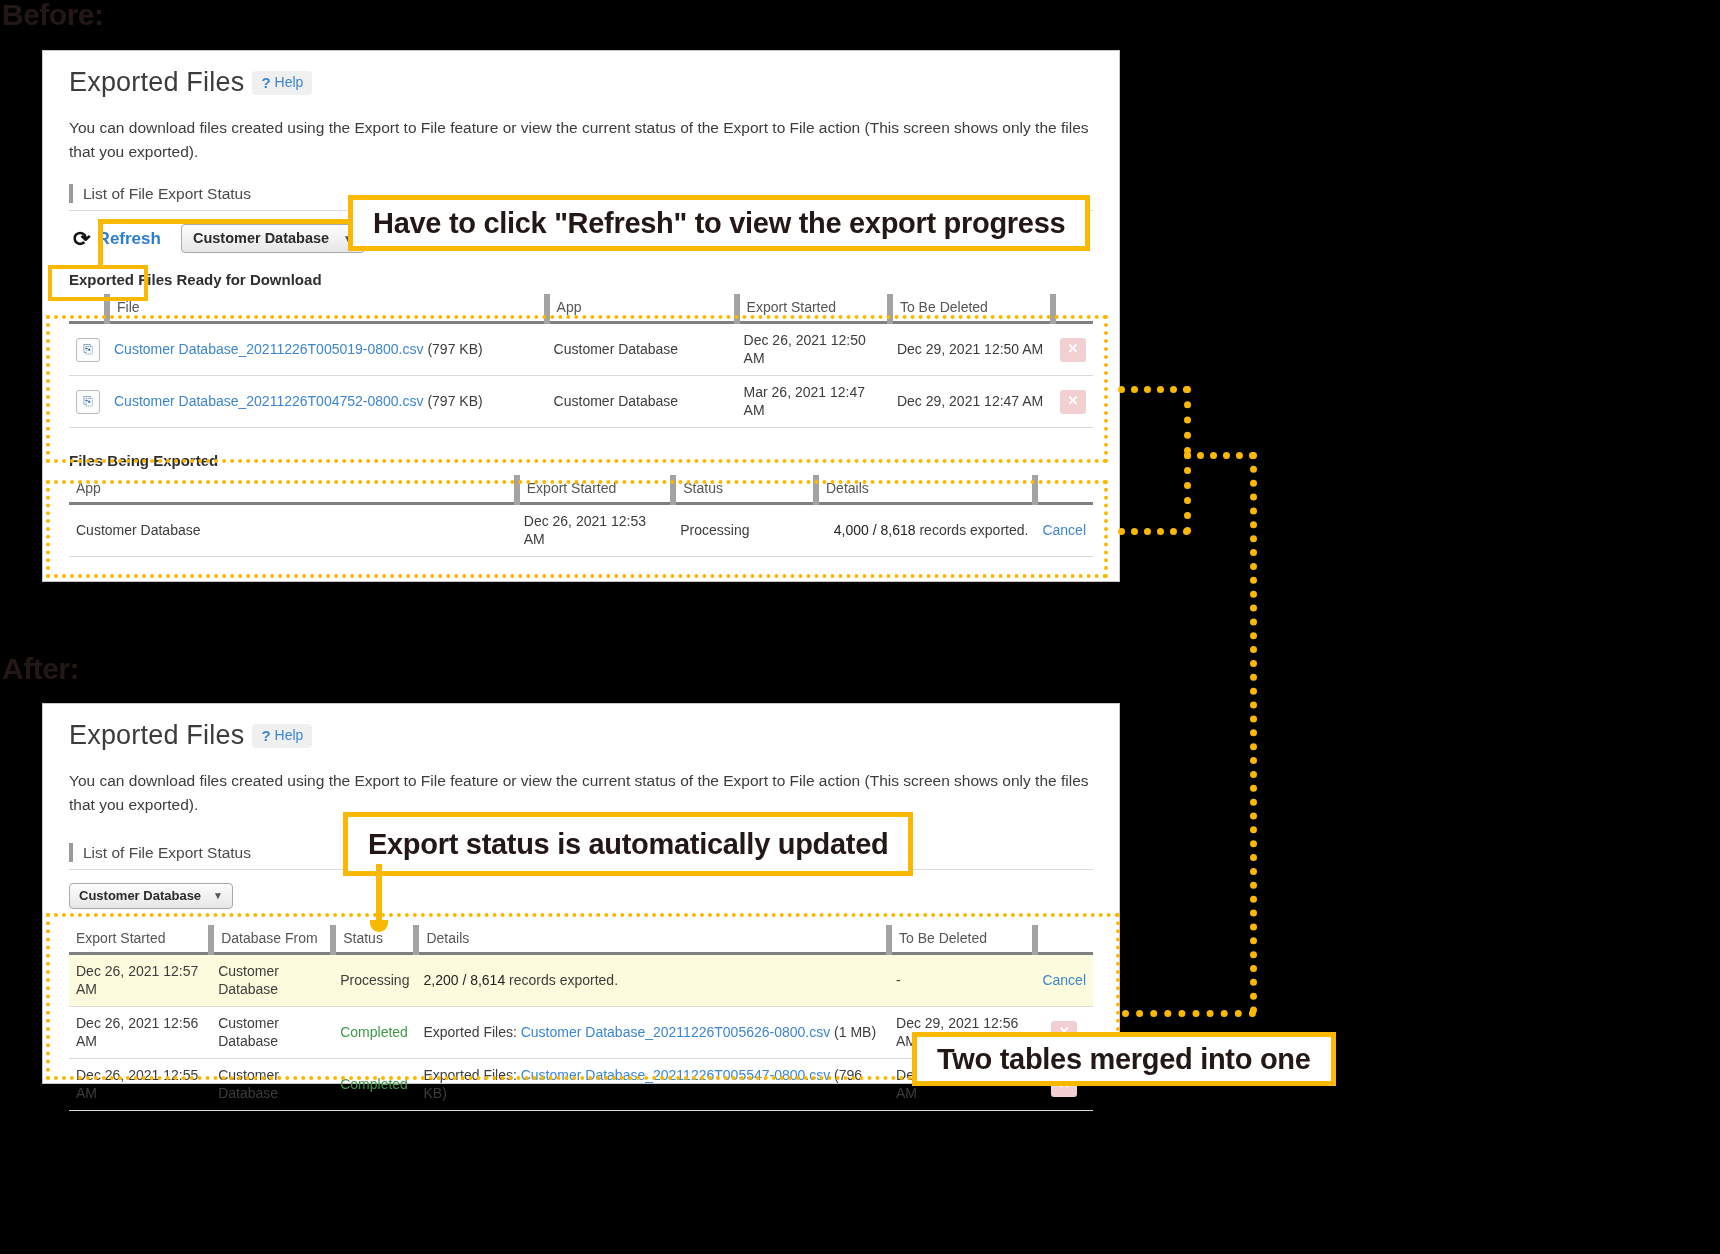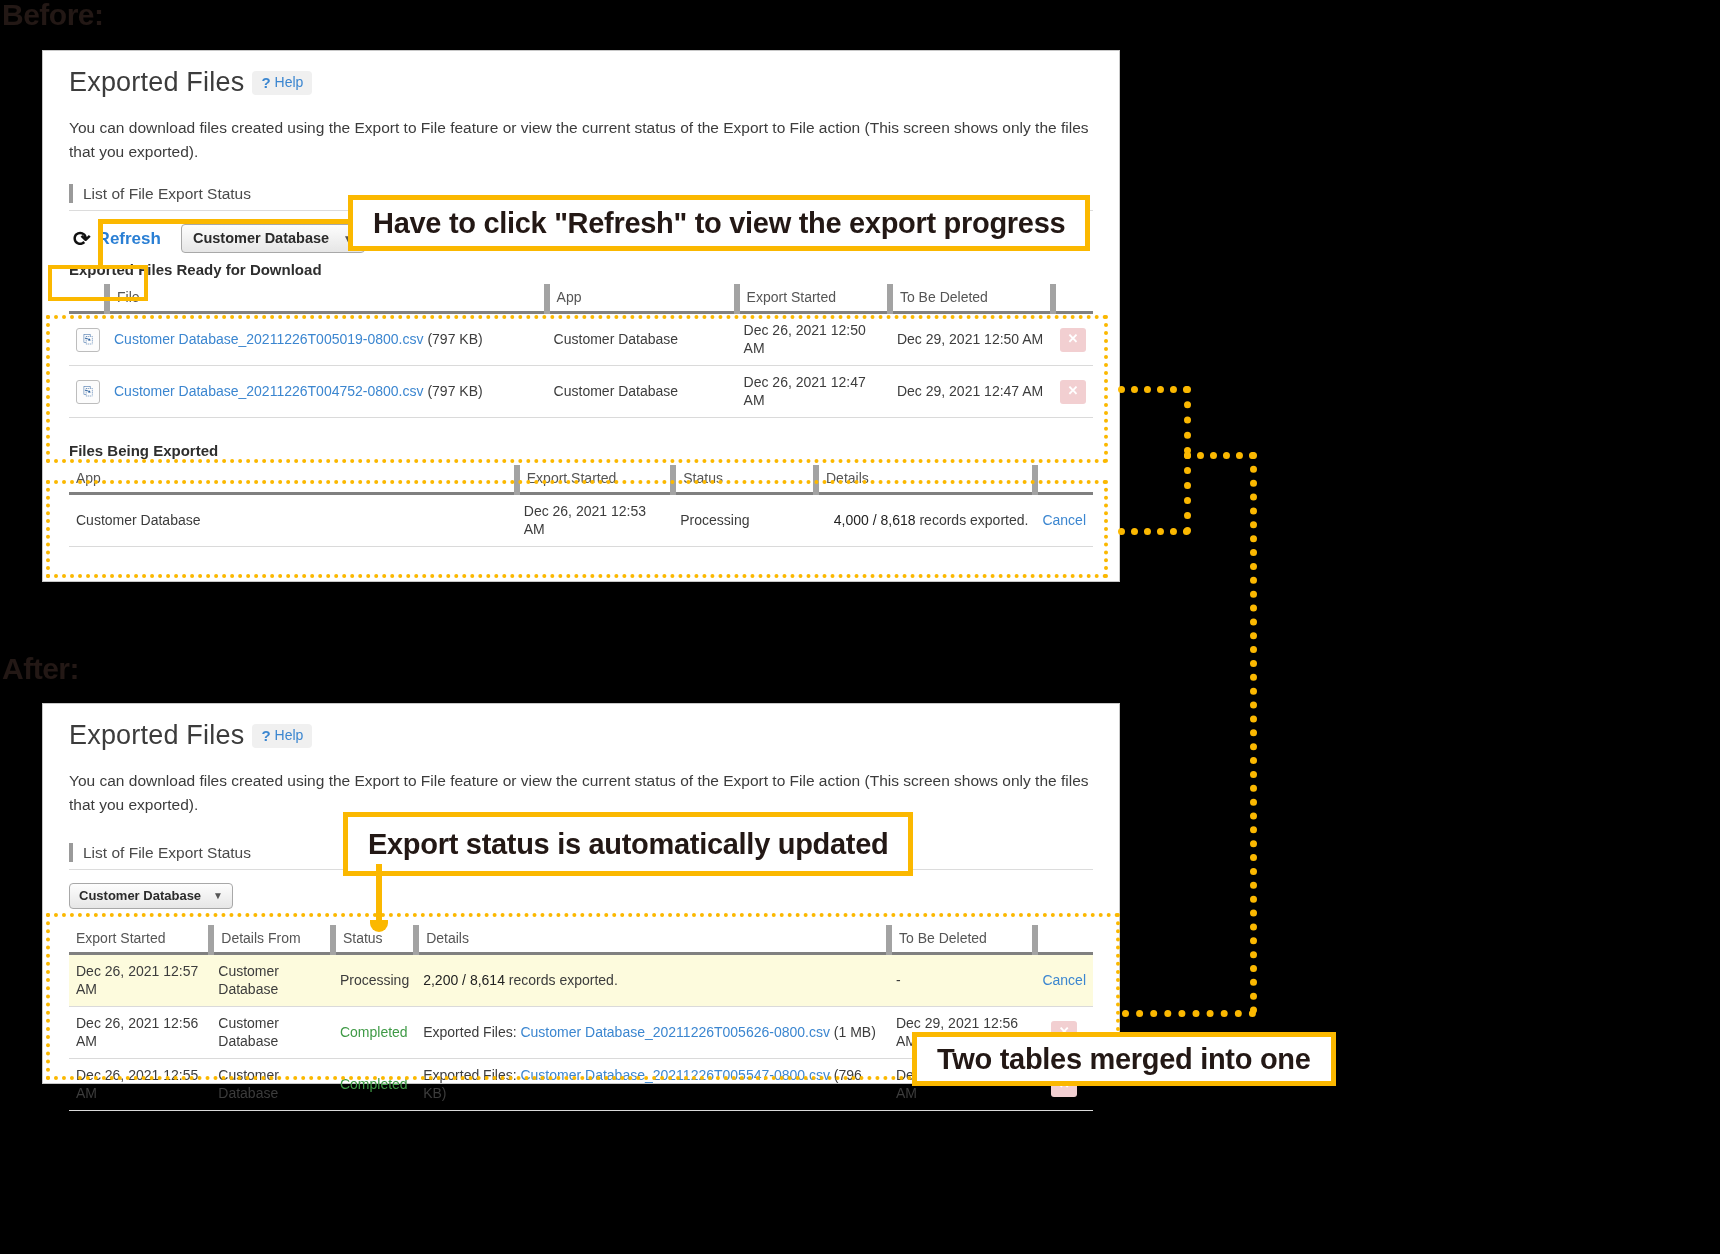--- a/index.html
+++ b/index.html
@@ -87,21 +87,21 @@
     padding: 5px 11px 6px 11px;
     font-size:14.5px; font-weight:bold; color:#2b2b2b;
     cursor:pointer;
   }
   .select-btn .caret { font-size:10px; color:#555; }
   .select-btn.small { font-size:13px; padding:4px 9px 5px 9px; font-weight:bold; gap:12px; }
 
   
   .group-title {
     font-size:15px; font-weight:bold; color:#2e2e2e;
-    margin-top: 8px; margin-bottom: 6px;
+    margin-top: 18px; margin-bottom: 6px;
   }
 
   
   table.grid { width:100%; border-collapse: collapse; font-size:14px; color:#3c3c3c; }
   table.grid th {
     text-align:left; font-weight:400; color:#555;
     padding: 5px 7px 6px 7px;
     border-bottom: 3px solid #808080;
     border-left: 6px solid #a3a3a3;
     vertical-align: top;
@@ -231,21 +231,21 @@
             <td><a class="lnk" href="#">Customer Database_20211226T005019-0800.csv</a> <span>(797 KB)</span></td>
             <td>Customer Database</td>
             <td>Dec 26, 2021 12:50 AM</td>
             <td>Dec 29, 2021 12:50 AM</td>
             <td class="cell-center"><span class="del-btn">✕</span></td>
           </tr>
           <tr>
             <td class="cell-center"><span class="dl-icon">⎘</span></td>
             <td><a class="lnk" href="#">Customer Database_20211226T004752-0800.csv</a> <span>(797 KB)</span></td>
             <td>Customer Database</td>
-            <td>Dec 26, 2021 12:47 AM</td>
+            <td>Mar 26, 2021 12:47 AM</td>
             <td>Dec 29, 2021 12:47 AM</td>
             <td class="cell-center"><span class="del-btn">✕</span></td>
           </tr>
         </tbody>
     </table>
 
     <div class="group-title" style="margin-top:24px">Files Being Exported</div>
 
     <table class="grid">
       <thead>
@@ -295,21 +295,21 @@
       <div class="select-btn small">
         <span>Customer Database</span>
         <span class="caret">▼</span>
       </div>
     </div>
 
     <table class="grid" style="margin-top:16px">
       <thead>
         <tr>
           <th style="width:148px">Export Started</th>
-          <th style="width:125px">Details From</th>
+          <th style="width:125px">Database From</th>
           <th style="width:78px">Status</th>
           <th style="width:492px">Details</th>
           <th style="width:152px">To Be Deleted</th>
           <th></th>
         </tr>
       </thead>
       <tbody id="after-body">
           <tr class="row-active">
             <td>Dec 26, 2021 12:57 AM</td>
             <td>Customer Database</td>

